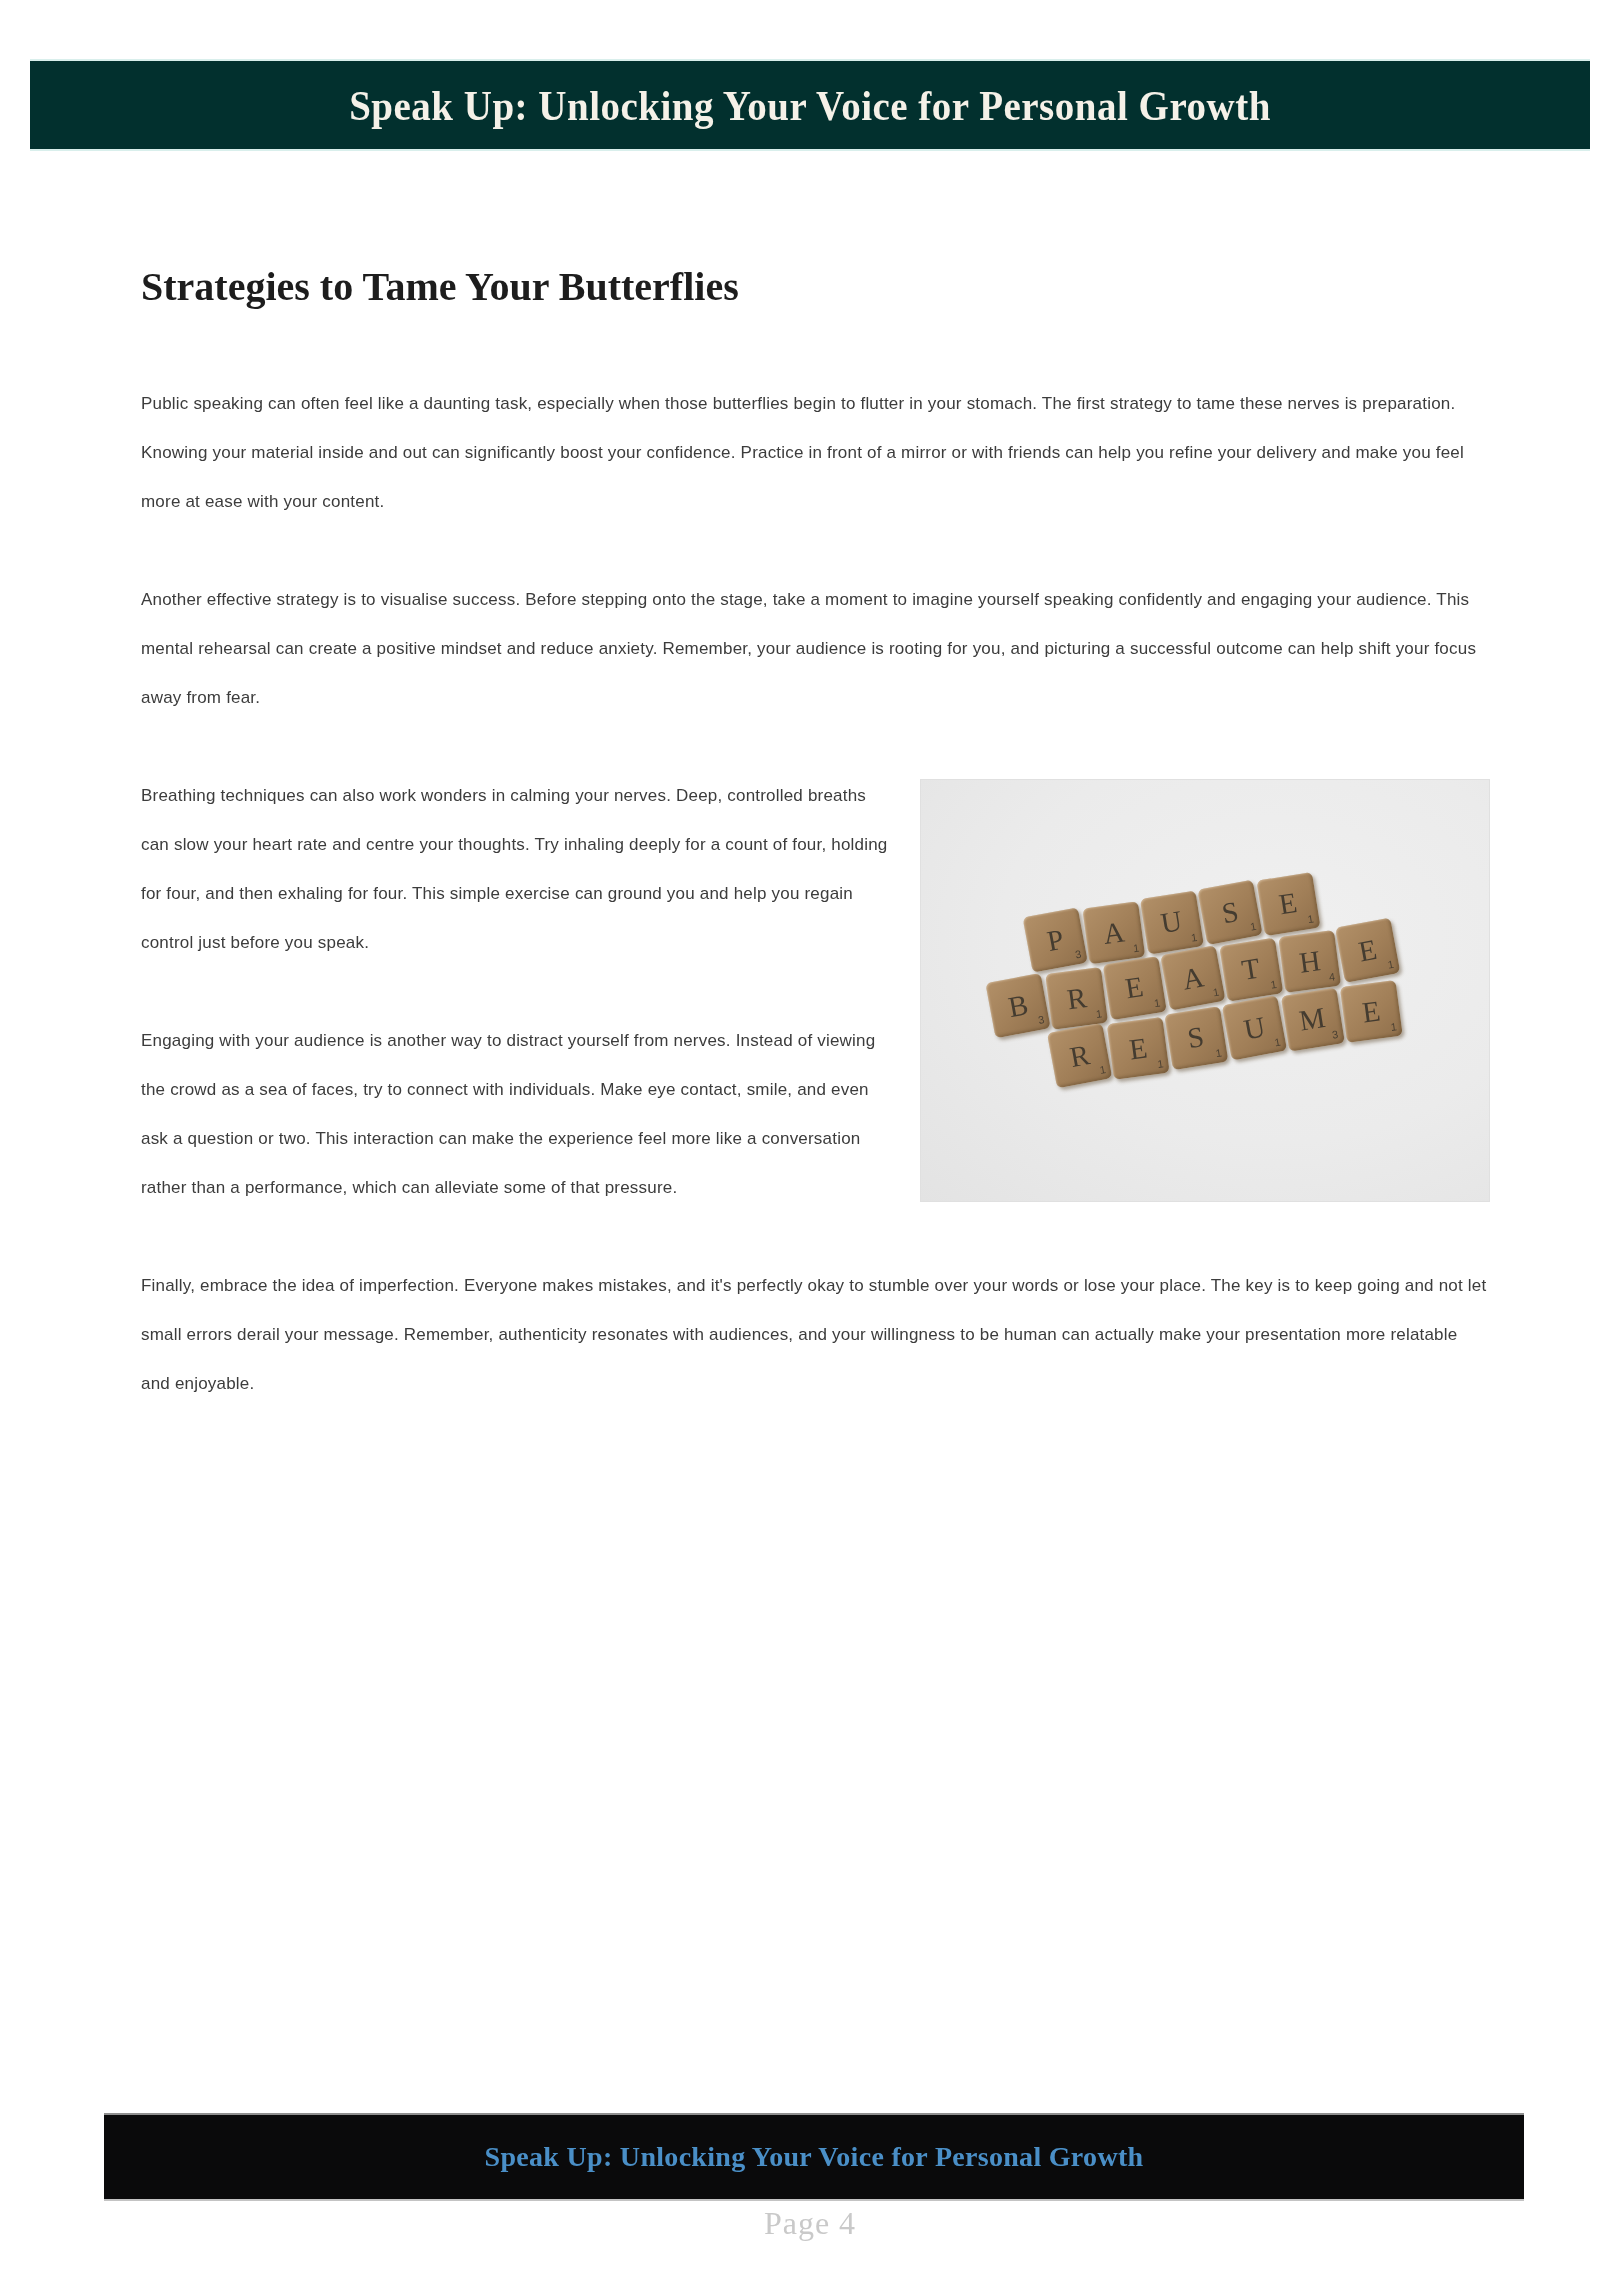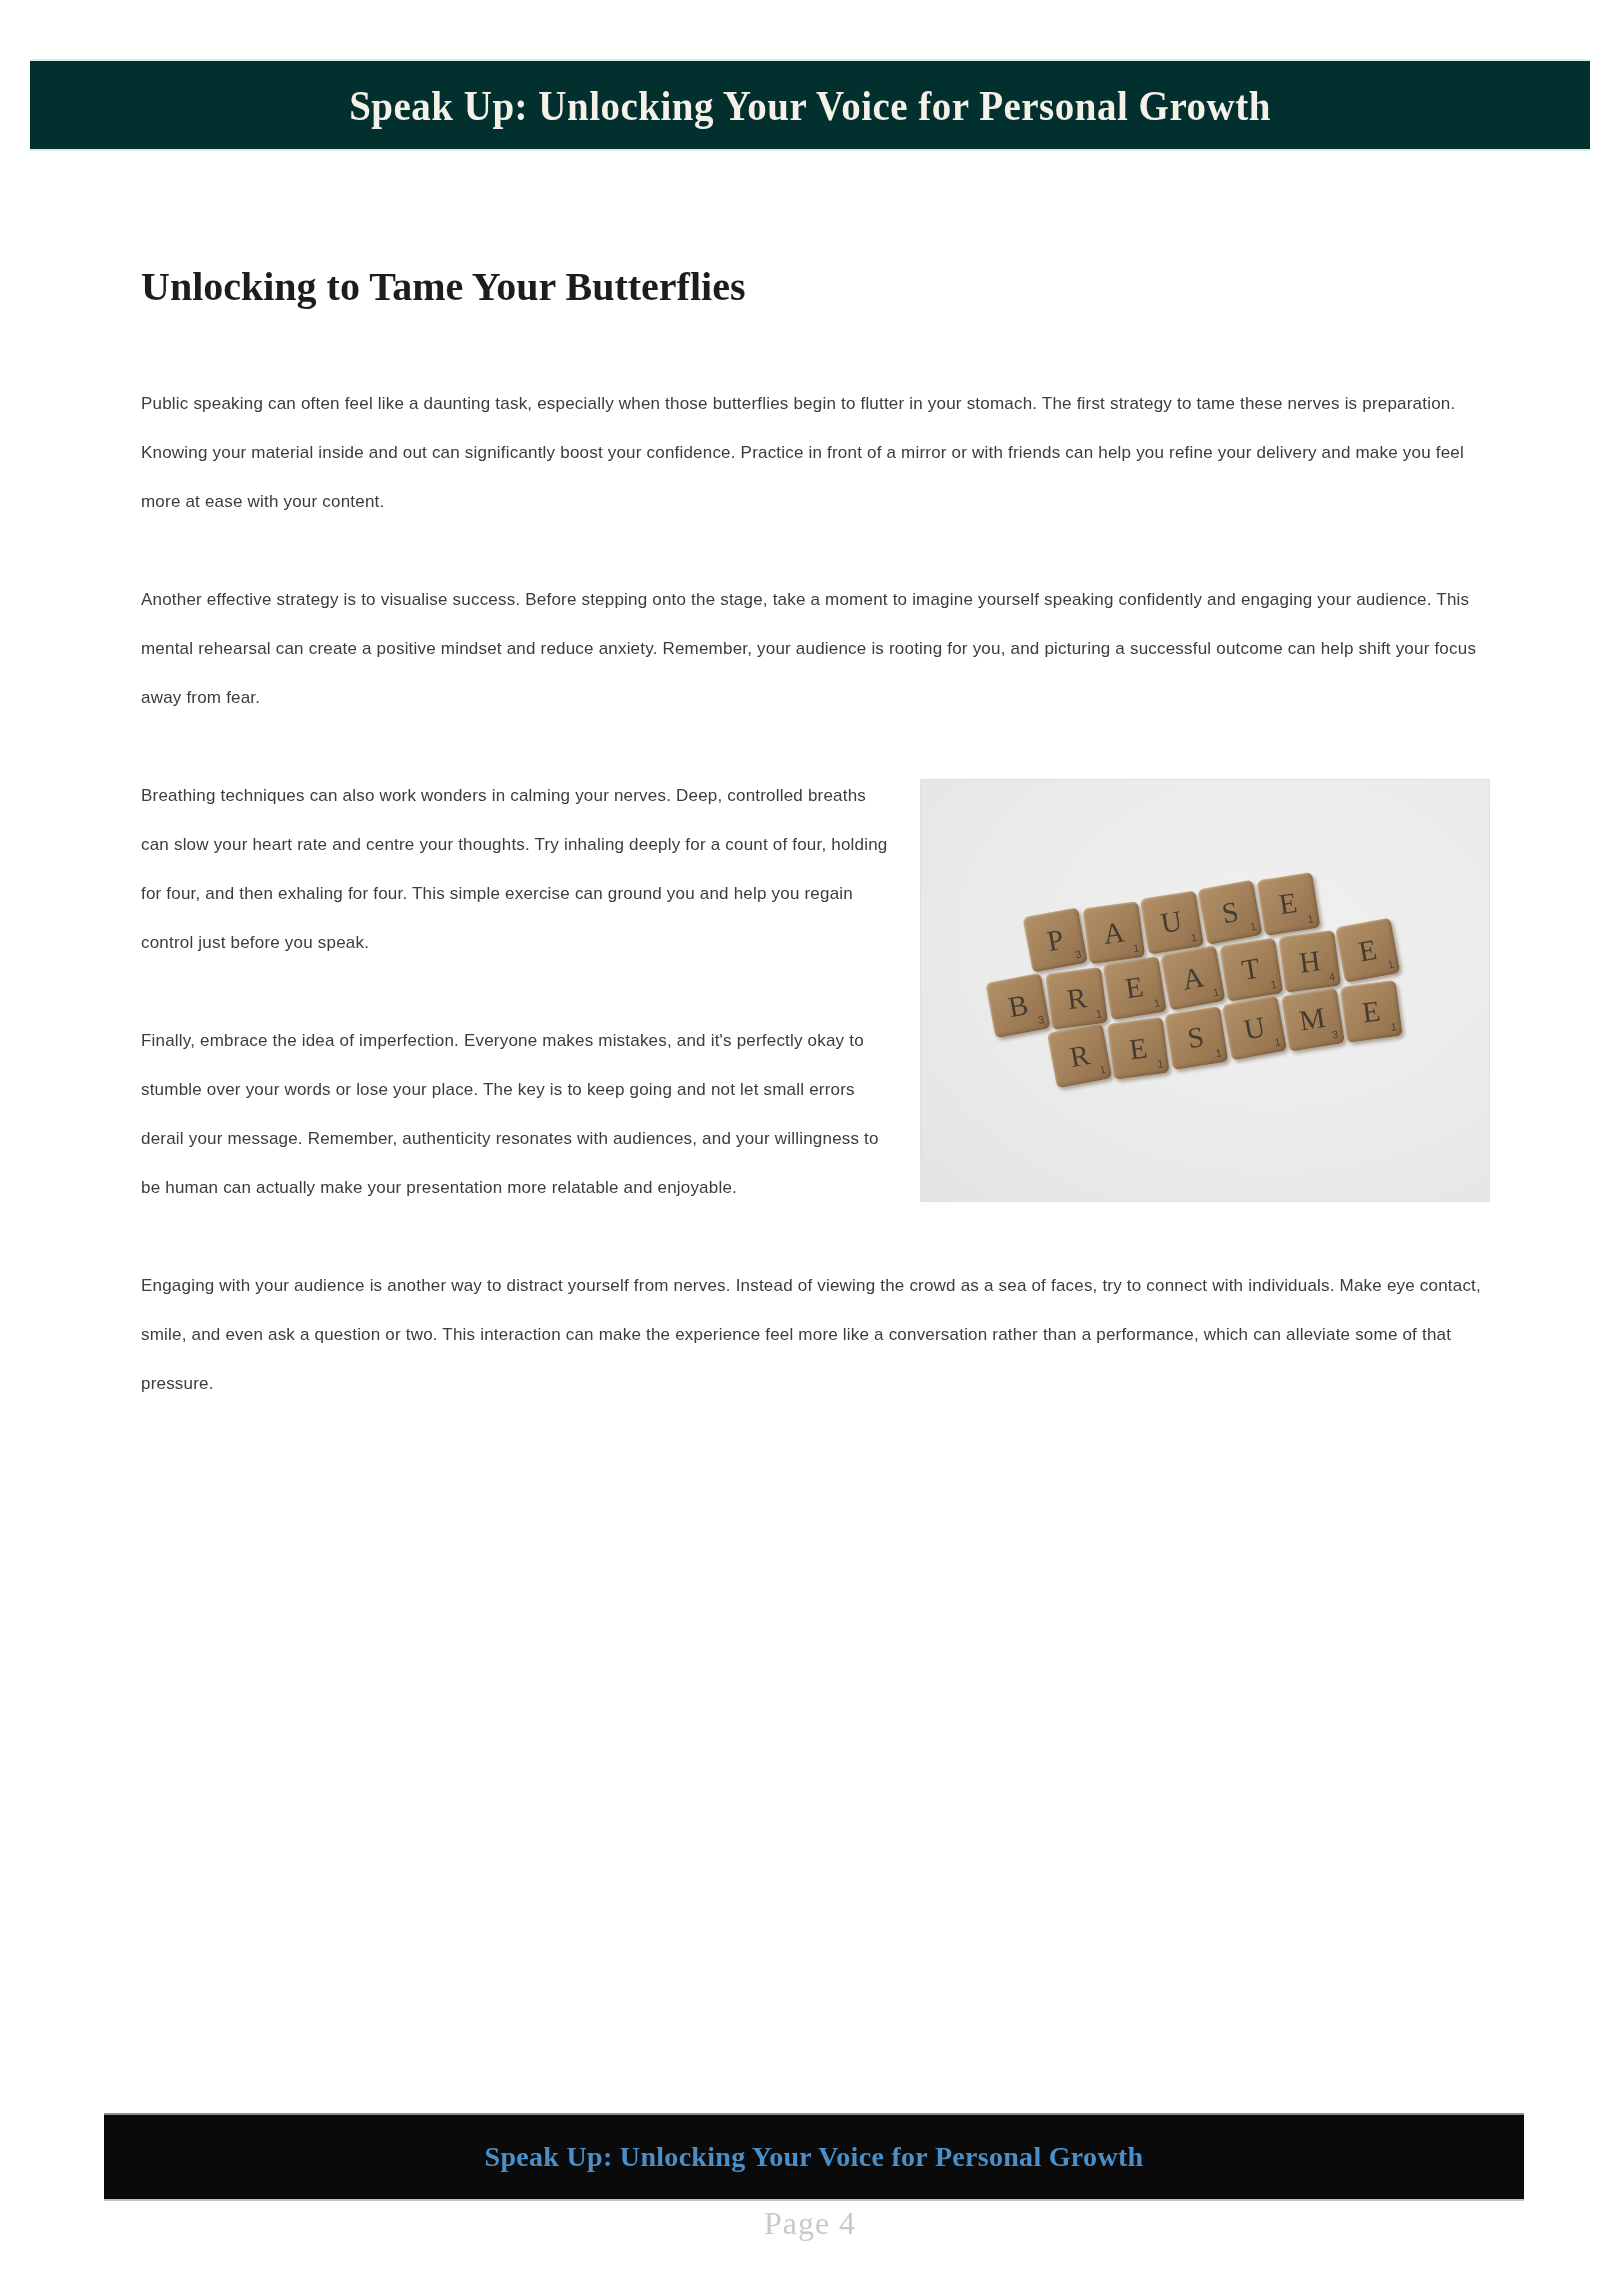--- a/index.html
+++ b/index.html
@@ -87,21 +87,21 @@
 </style>
 </head>
 <body>
 
 <div class="header-banner">
   <span class="header-title">Speak Up: Unlocking Your Voice for Personal Growth</span>
 </div>
 
 <div class="content">
 
-  <h1 class="section-heading">Unlocking to Tame Your Butterflies</h1>
+  <h1 class="section-heading">Strategies to Tame Your Butterflies</h1>
 
   <p class="body-paragraph">Public speaking can often feel like a daunting task, especially when those butterflies begin to flutter in your stomach. The first strategy to tame these nerves is preparation. Knowing your material inside and out can significantly boost your confidence. Practice in front of a mirror or with friends can help you refine your delivery and make you feel more at ease with your content.</p>
 
   <p class="body-paragraph">Another effective strategy is to visualise success. Before stepping onto the stage, take a moment to imagine yourself speaking confidently and engaging your audience. This mental rehearsal can create a positive mindset and reduce anxiety. Remember, your audience is rooting for you, and picturing a successful outcome can help shift your focus away from fear.</p>
 
   <div class="photo">
     <div class="tiles-group">
       <div class="tile-row" data-tile-row="0">
           <div class="tile">
             <span class="tile-letter">P</span>
@@ -178,23 +178,23 @@
           <div class="tile">
             <span class="tile-letter">E</span>
             <span class="tile-value">1</span>
           </div>
         </div>
     </div>
   </div>
 
   <p class="body-paragraph">Breathing techniques can also work wonders in calming your nerves. Deep, controlled breaths can slow your heart rate and centre your thoughts. Try inhaling deeply for a count of four, holding for four, and then exhaling for four. This simple exercise can ground you and help you regain control just before you speak.</p>
 
+  <p class="body-paragraph">Engaging with your audience is another way to distract yourself from nerves. Instead of viewing the crowd as a sea of faces, try to connect with individuals. Make eye contact, smile, and even ask a question or two. This interaction can make the experience feel more like a conversation rather than a performance, which can alleviate some of that pressure.</p>
+
   <p class="body-paragraph">Finally, embrace the idea of imperfection. Everyone makes mistakes, and it's perfectly okay to stumble over your words or lose your place. The key is to keep going and not let small errors derail your message. Remember, authenticity resonates with audiences, and your willingness to be human can actually make your presentation more relatable and enjoyable.</p>
-
-  <p class="body-paragraph">Engaging with your audience is another way to distract yourself from nerves. Instead of viewing the crowd as a sea of faces, try to connect with individuals. Make eye contact, smile, and even ask a question or two. This interaction can make the experience feel more like a conversation rather than a performance, which can alleviate some of that pressure.</p>
 </div>
 
 <div class="footer-banner">
   <span class="footer-title">Speak Up: Unlocking Your Voice for Personal Growth</span>
 </div>
 
 <div class="page-number">Page 4</div>
 
 
 </body></html>

